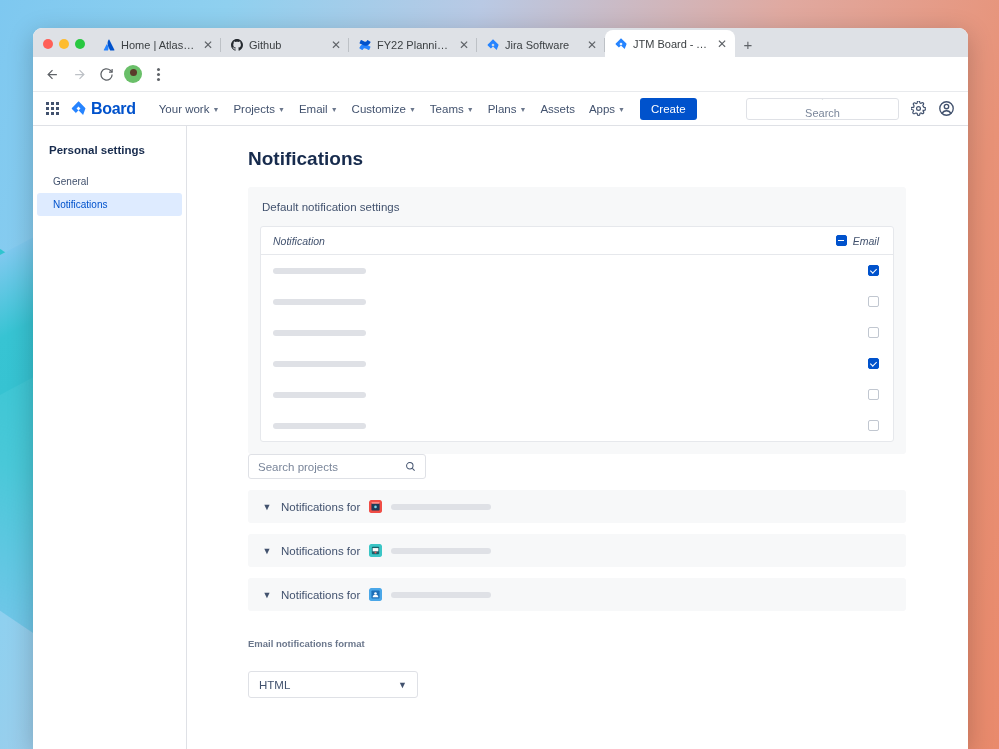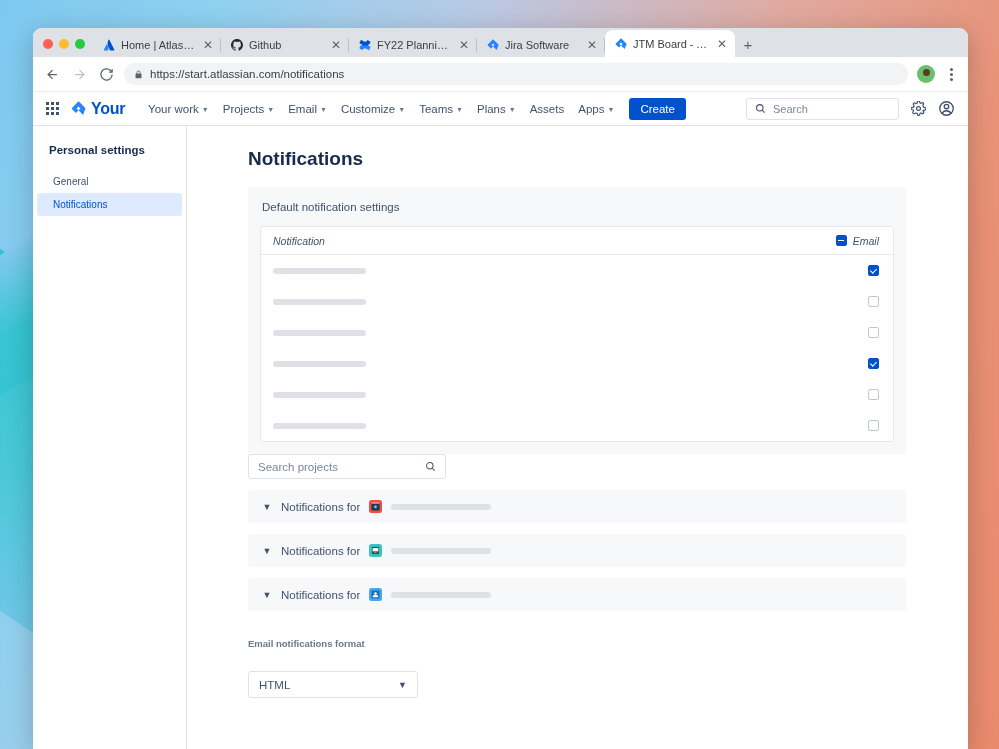--- a/index.html
+++ b/index.html
@@ -151,21 +151,21 @@
     padding: 5px 11px; border-radius: 3px;
     margin-left: 8px;
   }
   .nav-right { margin-left: auto; display: flex; align-items: center; gap: 12px; }
   .searchbox {
     width: 153px; height: 22px;
     border: 1px solid #dfe1e6; border-radius: 3px;
     background: #fff;
     display: flex; align-items: center; gap: 7px;
     padding: 0 8px;
-    font-size: 11px; color: #7a869a;
+    font-size: 11px; color: #7a869a; flex-direction: column;
   }
   .icon-btn { color: #42526e; display: flex; align-items: center; }
 
   
   .appbody { display: flex; height: 652px; }
   .sidebar {
     width: 154px;
     background: #fff;
     border-right: 1px solid #dfe1e6;
     padding: 18px 0 0 0;
@@ -243,21 +243,21 @@
   .cb.indeterminate::after {
     content: ""; width: 6px; height: 1.6px; background: #fff;
   }
 
   
   .section-title {
     font-size: 12px; font-weight: 700; color: #172b4d;
     margin: 31px 0 10px 0;
   }
   .proj-search {
-    width: 198px; height: 25px;
+    width: 178px; height: 25px;
     border: 1px solid #dfe1e6; border-radius: 3px;
     display: flex; align-items: center;
     padding: 0 9px;
     font-size: 11.5px; color: #7a869a;
   }
   .proj-search .ph { flex: 1; }
 
   .proj-row {
     width: 658px; height: 33px;
     background: #f7f8f9;
@@ -359,26 +359,20 @@
       <svg width="15" height="15" viewBox="0 0 24 24" fill="none" stroke="currentColor" stroke-width="2">
           <path d="M5 12h14M12 5l7 7-7 7"></path>
         </svg>
     </span>
     <span class="navbtn">
       <svg width="15" height="15" viewBox="0 0 24 24" fill="none" stroke="currentColor" stroke-width="2">
           <path d="M21 12a9 9 0 11-3-6.7L21 8"></path>
           <path d="M21 3v5h-5"></path>
         </svg>
     </span>
-    <div class="urlbar">
-      <svg width="9" height="11" viewBox="0 0 24 24" fill="#5f6368">
-          <path d="M12 1a5 5 0 00-5 5v3H6a2 2 0 00-2 2v9a2 2 0 002 2h12a2 2 0 002-2v-9a2 2 0 00-2-2h-1V6a5 5 0 00-5-5zm0 2a3 3 0 013 3v3H9V6a3 3 0 013-3z"></path>
-        </svg>
-      <span>https://start.atlassian.com/notifications</span>
-    </div>
     <span class="avatar-btn">
         <span class="head"></span>
       </span>
     <span class="kebab">
         <i></i>
         <i></i>
         <i></i>
       </span>
   </div>
 
@@ -391,21 +385,21 @@
         <i></i>
         <i></i>
         <i></i>
         <i></i>
         <i></i>
       </span>
     <span class="brand">
       <svg width="15" height="15" viewBox="0 0 16 16">
           <path d="M15.2 7.4L8.7.9 8 .3 3.1 5.2 1 7.4c-.3.3-.3.8 0 1.1l4.2 4.2-2.1 2.1 4.9-4.9 4.9 4.9L15.2 8.5c.3-.3.3-.8 0-1.1zM8 10.1L5.9 8 8 5.9 10.1 8 8 10.1z" fill="#2684ff"></path>
         </svg>
-      <span class="brand-text">Your</span>
+      <span class="brand-text">Board</span>
     </span>
 
     <span class="navitem">
         <span>Your work</span>
         <span class="caret">▼</span>
       </span>
     <span class="navitem">
         <span>Projects</span>
         <span class="caret">▼</span>
       </span>

